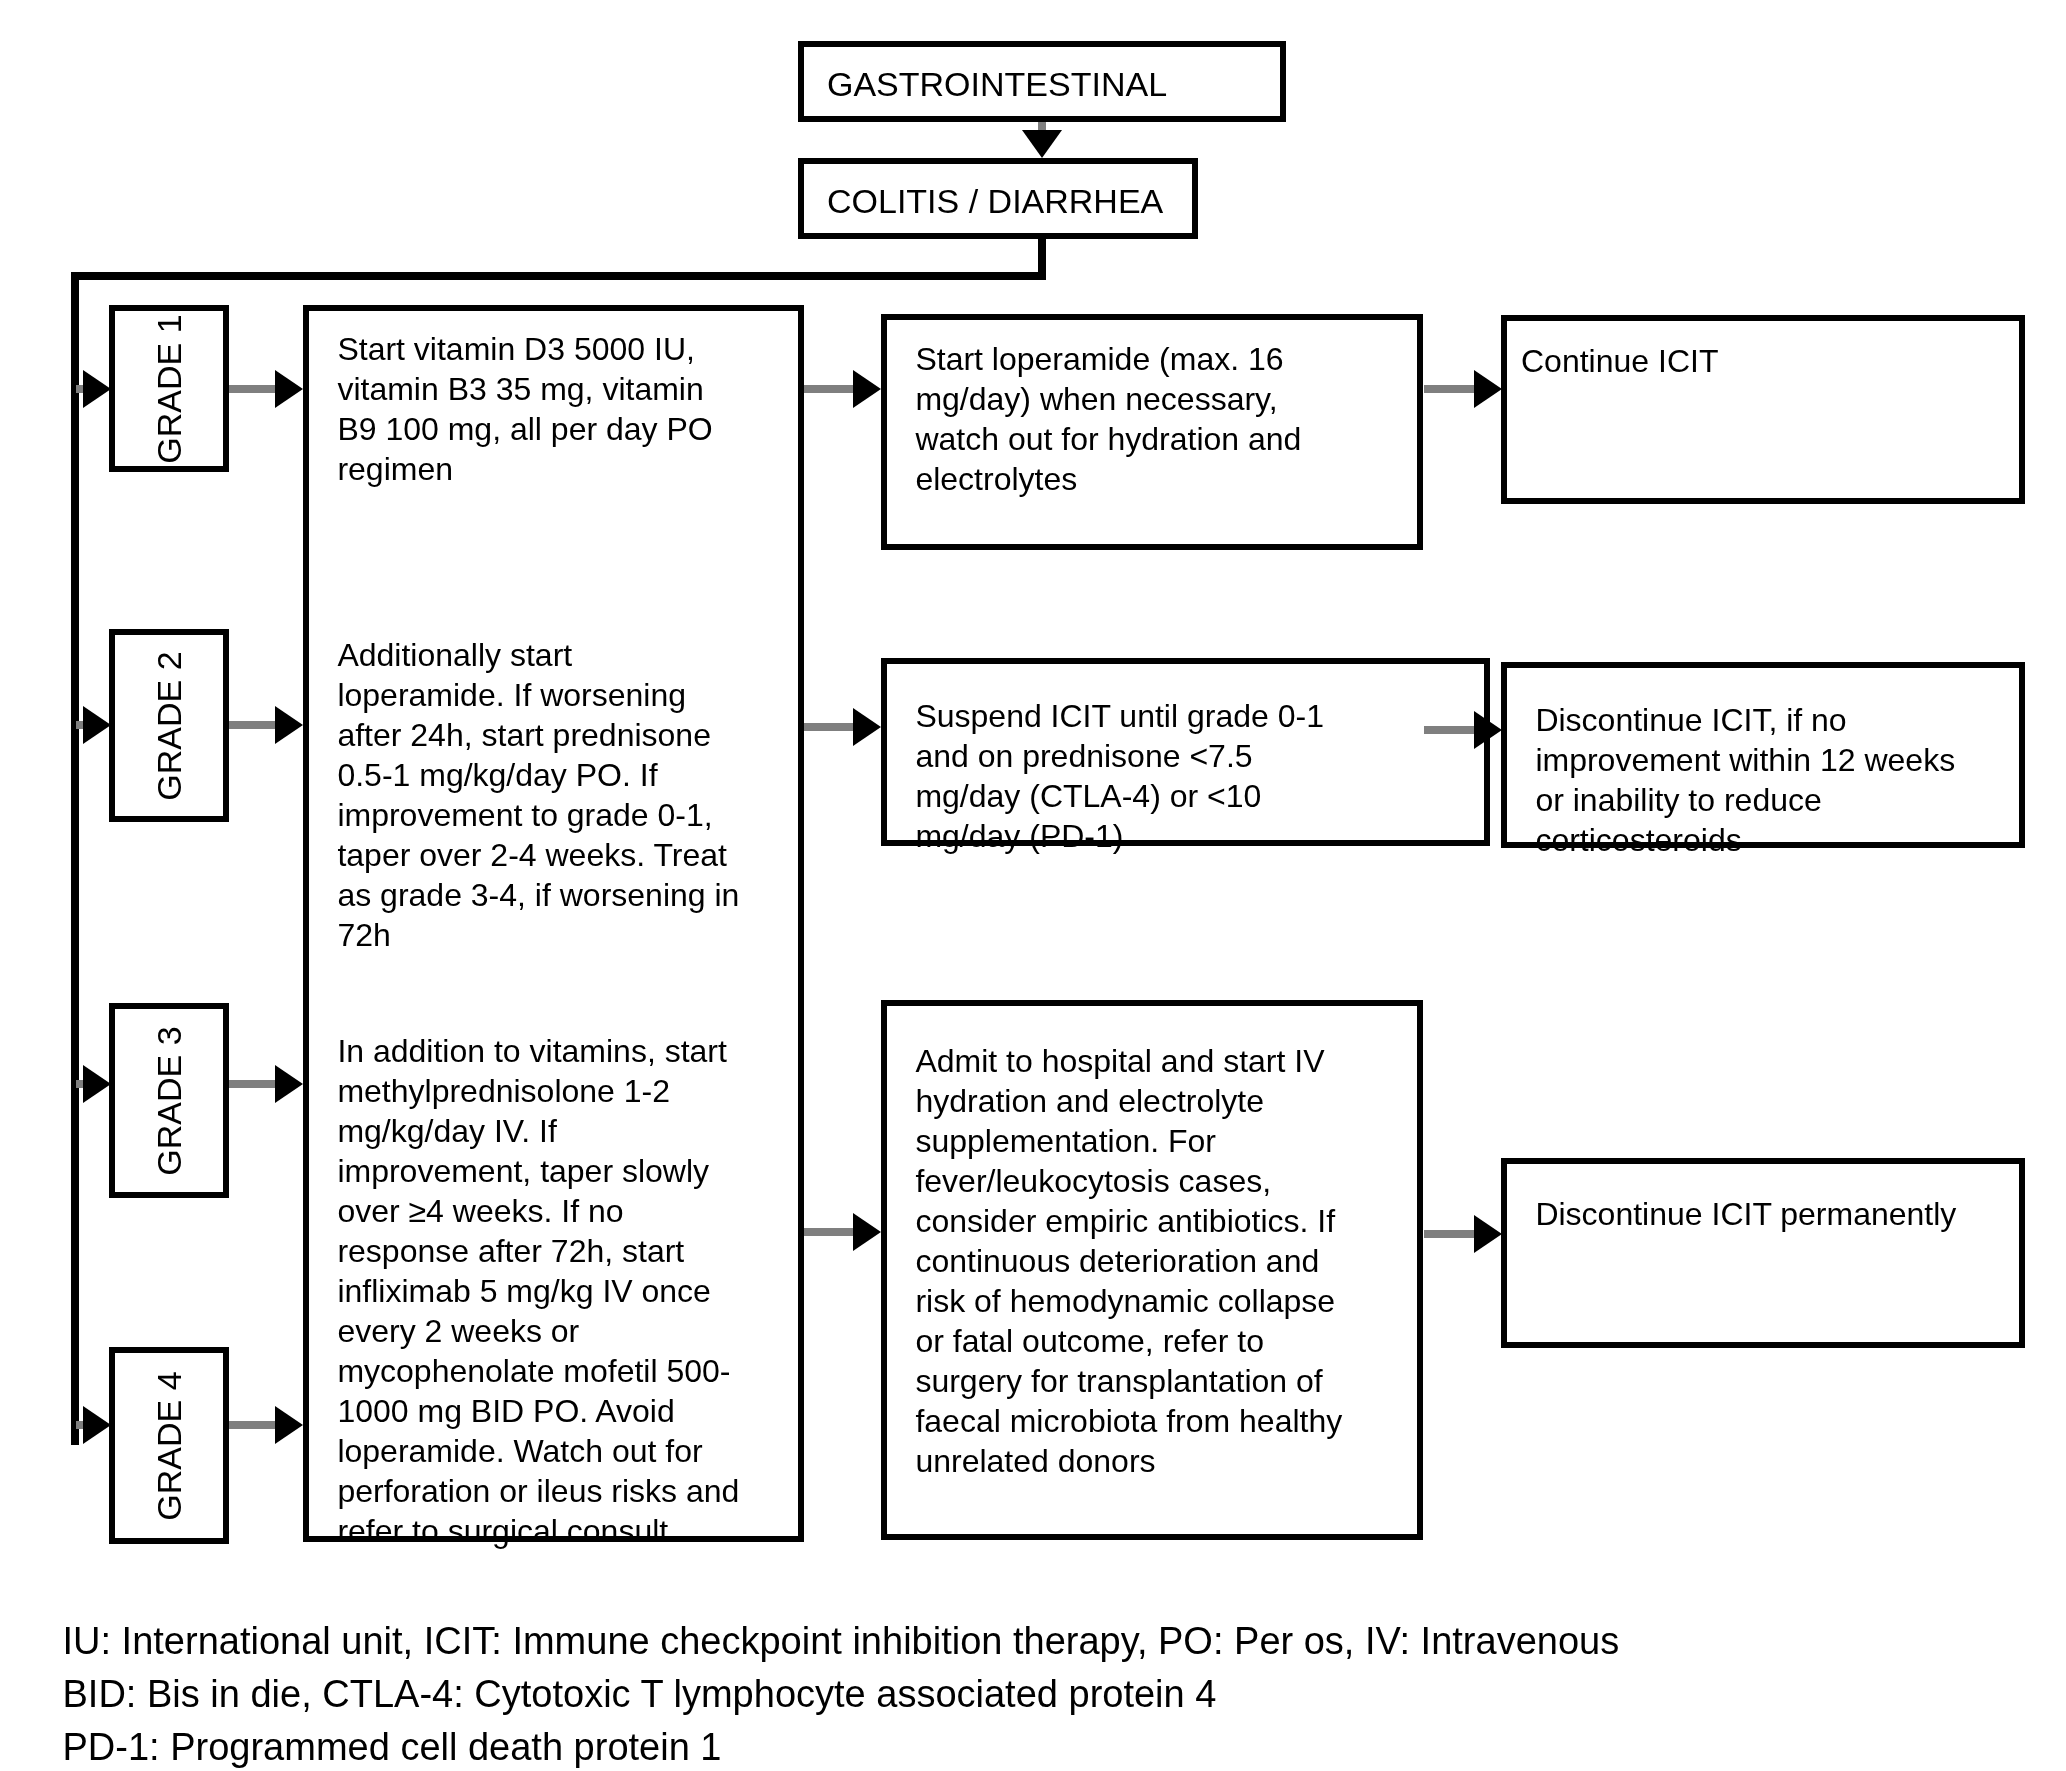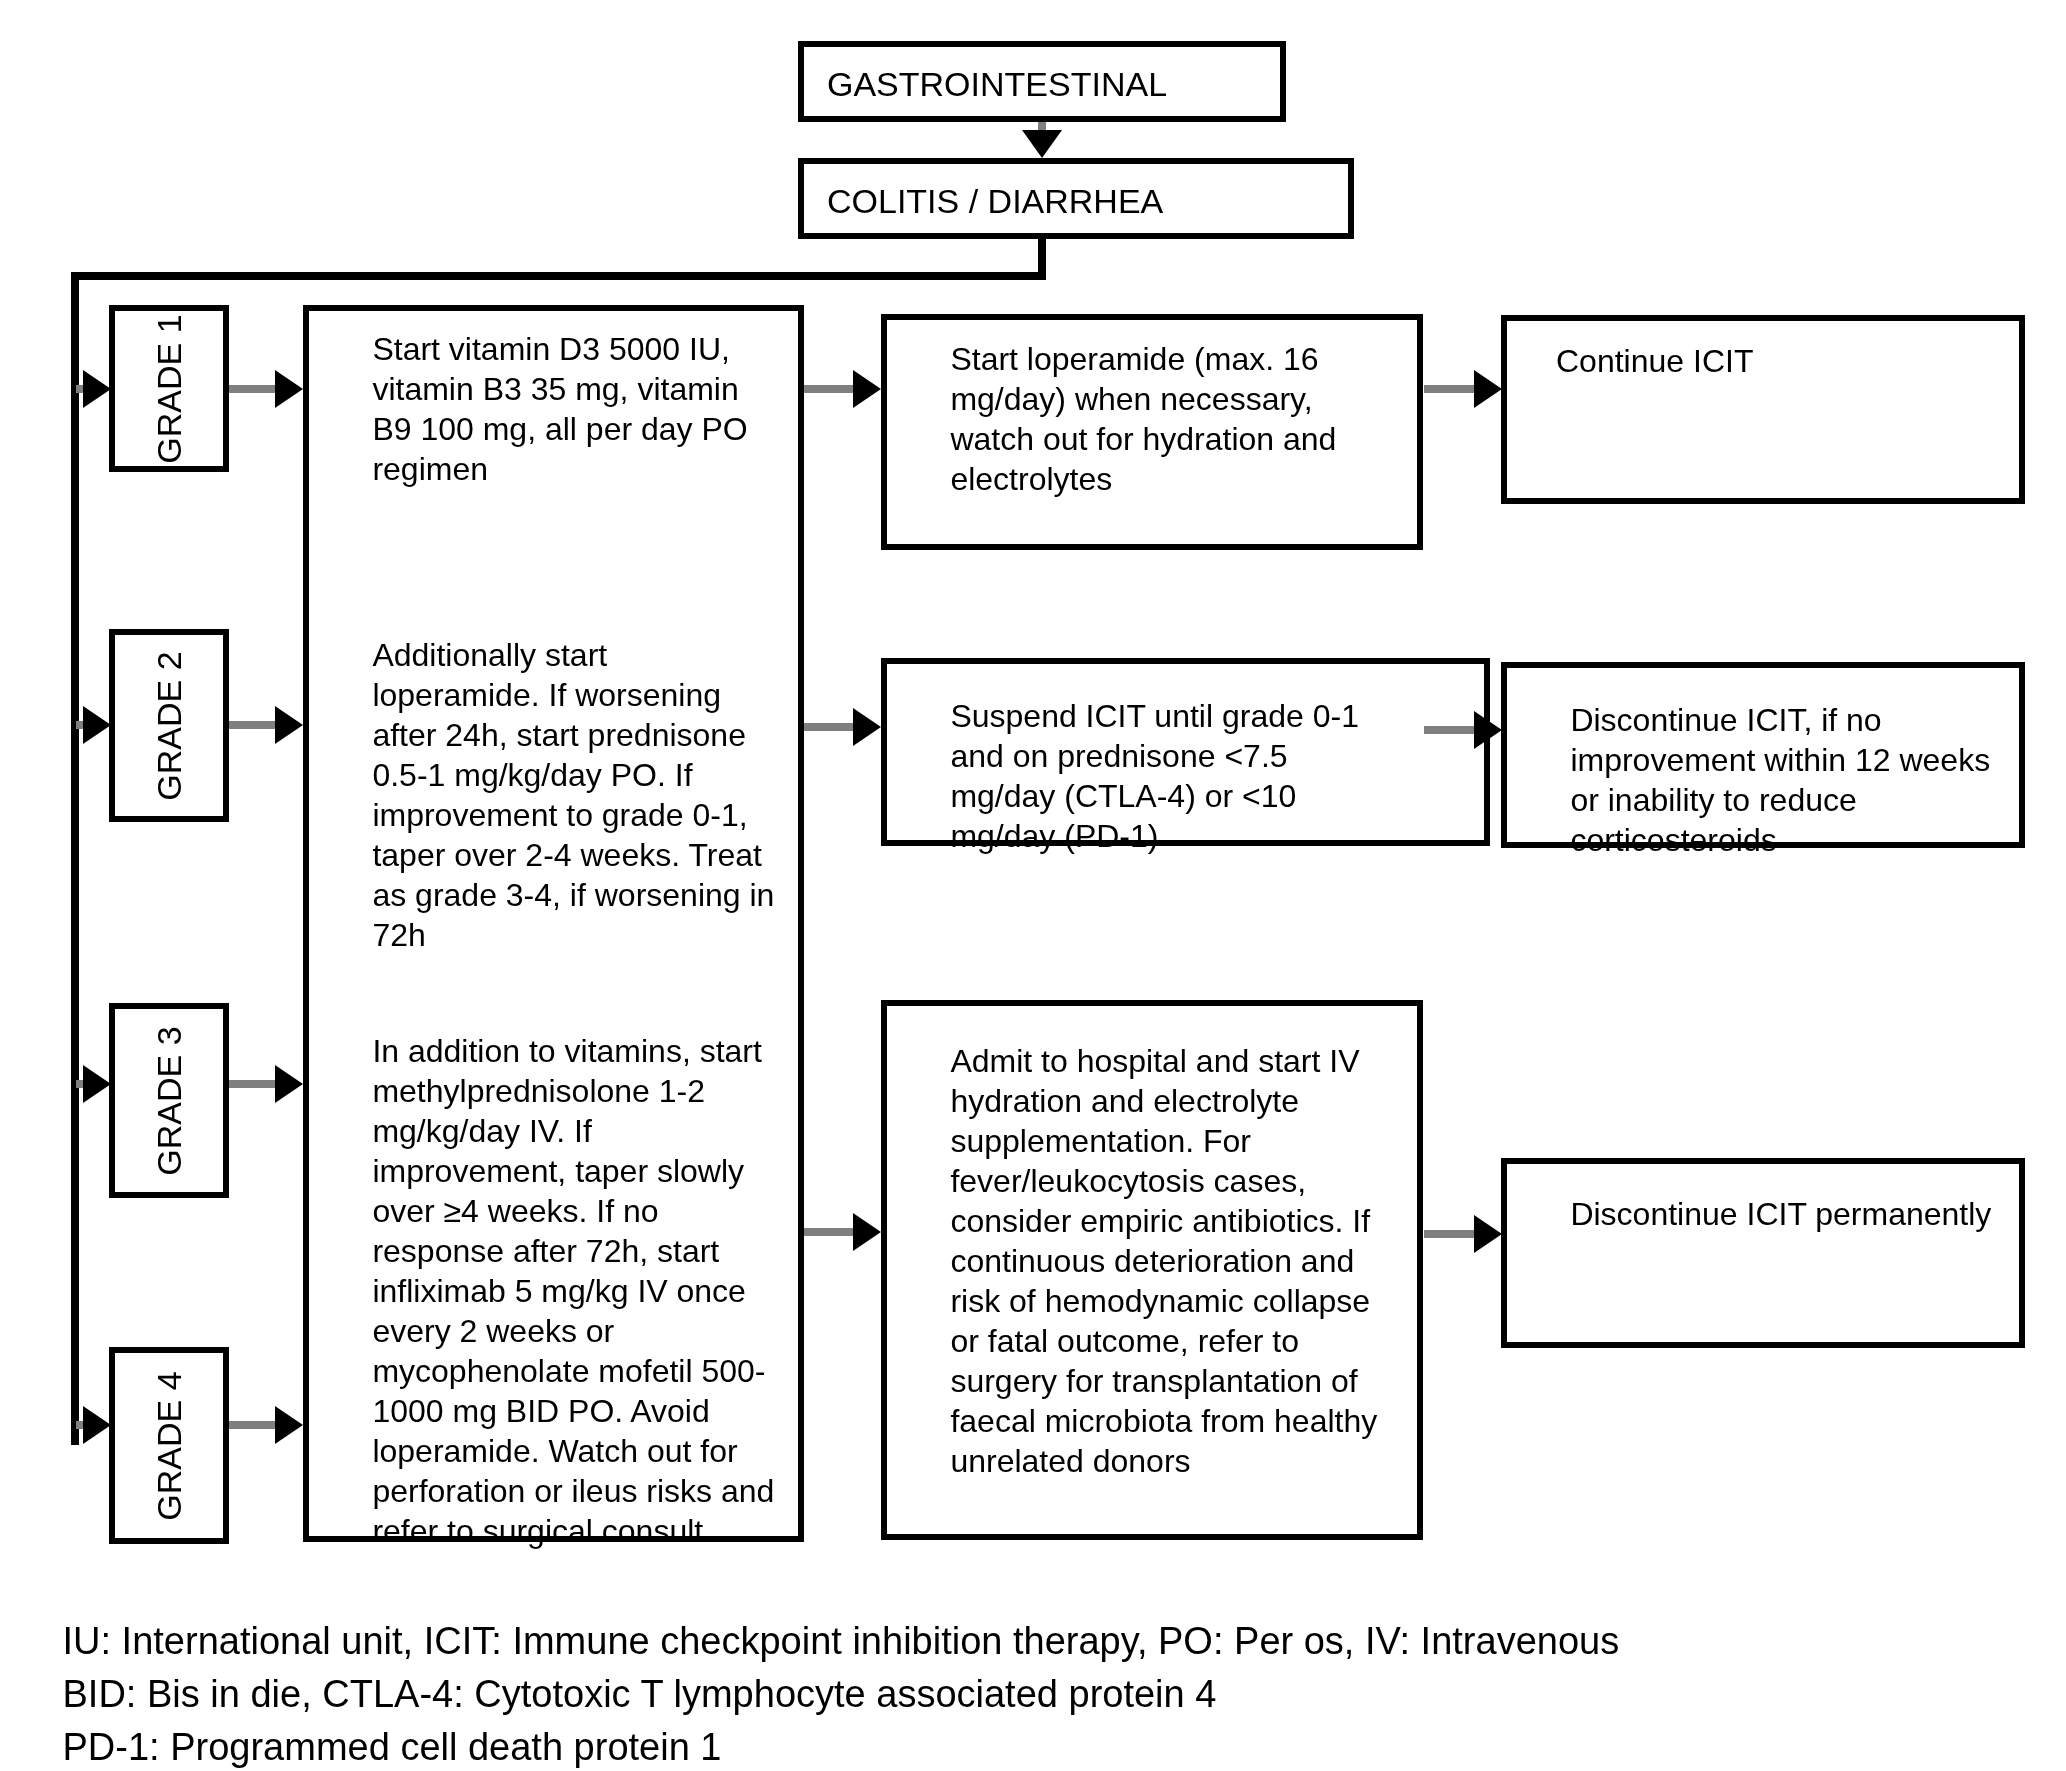--- a/index.html
+++ b/index.html
@@ -17,21 +17,20 @@
     border: 6.3px solid #000;
     background: #fff;
     box-sizing: border-box;
   }
   .txt {
     position: absolute;
     font-size: 32px;
     line-height: 40px;
     color: #000;
     white-space: pre-line;
-    margin-left: 35px;
   }
   .title-txt {
     position: absolute;
     font-size: 34px;
     line-height: 38px;
     white-space: nowrap;
   }
   .grade-label {
     position: absolute;
     top: 50%;
@@ -73,21 +72,21 @@
 
   <div class="box" style="left:798px; top:41px; width:488px; height:81px;">
     <div class="title-txt" style="left:23px; top:17.7px;">GASTROINTESTINAL</div>
   </div>
 
   <div class="varrow" style="left:1022px; top:122px; height:36px;">
     <div class="shaft"></div>
     <div class="head"></div>
   </div>
 
-  <div class="box" style="left:798px; top:158px; width:556px; height:81px;">
+  <div class="box" style="left:798px; top:158px; width:400px; height:81px;">
     <div class="title-txt" style="left:23px; top:17.7px;">COLITIS / DIARRHEA</div>
   </div>
 
   <div class="line" style="left:1038px; top:239px; width:7.6px; height:37px;"></div>
   <div class="line" style="left:71px; top:272px; width:975px; height:7.6px;"></div>
   <div class="line" style="left:71px; top:272px; width:7.6px; height:1173px;"></div>
 
   <div class="harrow" style="left:76px; top:370px; width:35px;">
     <div class="shaft"></div>
       <div class="head"></div>

